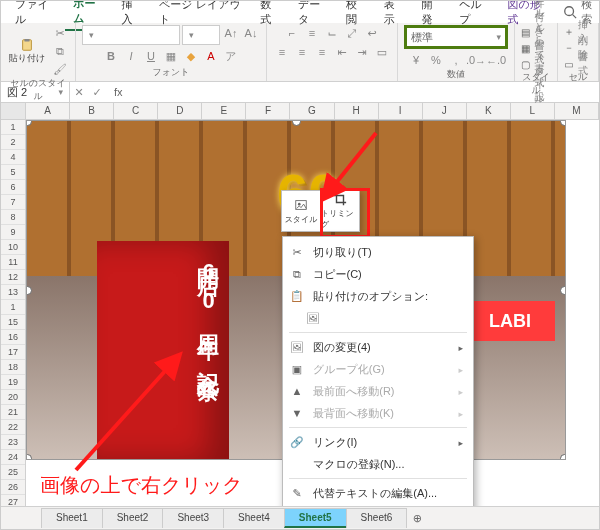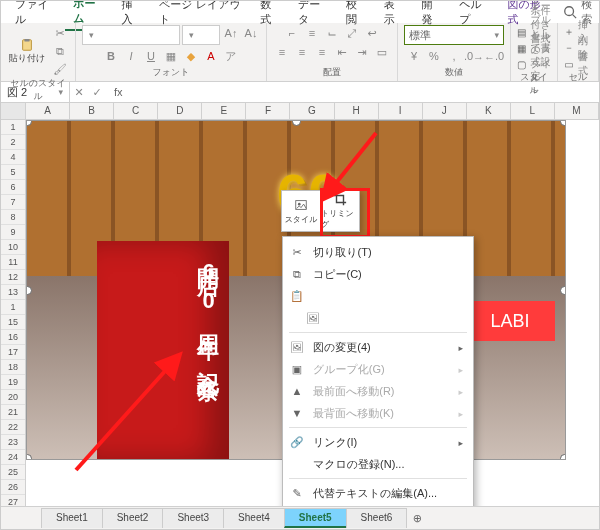--- a/index.html
+++ b/index.html
@@ -15,21 +15,21 @@
 .grp-lbl{text-align:center;font-size:9px;color:#666;padding-bottom:2px}
 .grp-body{flex:1;display:flex;align-items:center;gap:4px}
 .big-btn{display:flex;flex-direction:column;align-items:center;justify-content:flex-end;width:40px;gap:0;color:#444}
 .ico{display:inline-flex;width:14px;height:14px;align-items:center;justify-content:center;color:#666}
 .ico svg{width:14px;height:14px}
 .mini{width:18px;height:16px;display:inline-flex;align-items:center;justify-content:center;color:#888;border-radius:2px}
 .row{display:flex;gap:2px}
 .col{display:flex;flex-direction:column;gap:2px}
 .fontbox,.sizebox{height:18px;border:1px solid #ccc;background:#fff;font-size:10px;padding:0 4px;display:flex;align-items:center;color:#aaa}
 .fontbox{width:88px}.sizebox{width:28px}
-.numfmt{width:90px;height:18px;border:1px solid #4d7c0f;background:#fff;padding:0 4px;display:flex;align-items:center;justify-content:space-between;color:#666}
+.numfmt{width:90px;height:18px;border:3px solid #4d7c0f;background:#fff;padding:0 4px;display:flex;align-items:center;justify-content:space-between;color:#666}
 .style-list{font-size:10px;color:#888}
 .style-list div{display:flex;align-items:center;gap:4px;height:14px}
 
 .fbar{display:flex;align-items:center;height:20px;border-bottom:1px solid #d0d0d0;background:#fff}
 .namebox{width:56px;border-right:1px solid #d0d0d0;padding:0 6px;height:100%;display:flex;align-items:center;justify-content:space-between}
 .fx{padding:0 8px;color:#666;}
 
 .sheet{position:relative;flex:1}
 .colhdr{display:flex;height:16px;background:#f3f2f1;border-bottom:1px solid #d0d0d0}
 .corner{width:24px;border-right:1px solid #d0d0d0;background:#e7e7e7}
@@ -39,21 +39,21 @@
 .rh{height:14px;border-bottom:1px solid #e0e0e0;text-align:center;font-size:9px;color:#555;line-height:14px}
 .cells{flex:1;position:relative;background:#fff}
 
 .pic{position:absolute;left:0;top:0;width:540px;height:340px;border:1px solid #999;box-sizing:border-box;background:linear-gradient(#5a3a28,#3a2418 40%,#8a6a50 41%,#b79a80);overflow:hidden}
 .pic .ceiling{position:absolute;left:0;top:0;width:100%;height:46%;background:
  repeating-linear-gradient(90deg,#b07030,#b07030 40px,#8a5424 40px,#8a5424 44px),
  linear-gradient(#c27a34,#9a5a24)}
 .pic .floor{position:absolute;left:0;bottom:0;width:100%;height:54%;background:linear-gradient(#8a756a,#cdbfb6)}
 .pic .banner{position:absolute;left:70px;top:120px;width:120px;height:200px;background:#c71a1a;color:#fff;writing-mode:vertical-rl;text-orientation:upright;font-size:22px;font-weight:700;letter-spacing:4px;padding:10px 6px;box-shadow:inset -20px 0 30px rgba(0,0,0,.3)}
 .pic .sixty{position:absolute;left:250px;top:40px;font-size:56px;font-weight:700;color:#e6b400;text-shadow:0 0 6px #ffda55,2px 2px 0 #a87000}
-.pic .labi{position:absolute;right:10px;top:180px;width:90px;height:40px;background:#ff3b3b;color:#fff;display:flex;align-items:center;justify-content:center;font-weight:400;font-size:18px}
+.pic .labi{position:absolute;right:10px;top:180px;width:90px;height:40px;background:#ff3b3b;color:#fff;display:flex;align-items:center;justify-content:center;font-weight:700;font-size:18px}
 .handle{position:absolute;width:7px;height:7px;background:#fff;border:1px solid #666;border-radius:50%}
 
 .minibar{position:absolute;left:255px;top:70px;background:#fff;border:1px solid #bcbcbc;box-shadow:2px 2px 6px rgba(0,0,0,.25);display:flex}
 .minibar .mb{width:38px;height:40px;display:flex;flex-direction:column;align-items:center;justify-content:center;font-size:8px;color:#444;gap:2px}
 .minibar .mb+.mb{border-left:1px solid #e0e0e0}
 .trim-hl{position:absolute;left:294px;top:68px;width:44px;height:44px;border:3px solid #ff1a1a;pointer-events:none}
 
 .ctxmenu{position:absolute;left:256px;top:116px;width:190px;background:#fff;border:1px solid #bcbcbc;box-shadow:2px 2px 8px rgba(0,0,0,.3);padding:4px 0}
 .mi{display:flex;align-items:center;height:22px;padding:0 10px 0 6px;gap:8px;color:#333}
 .mi .mico{width:16px;display:flex;justify-content:center;color:#666}
@@ -164,21 +164,20 @@
       </div>
       <div class="row">
         <span class="mini">≡</span>
         <span class="mini">≡</span>
         <span class="mini">≡</span>
         <span class="mini">⇤</span>
         <span class="mini">⇥</span>
         <span class="mini">▭</span>
       </div>
     </div>
-    <div class="grp-lbl">配置</div>
   </div>
 
   <div class="grp">
     <div class="grp-body col" style="gap:3px">
       <div class="numfmt">
             <span>標準</span>
             <span class="chev">▾</span>
           </div>
       <div class="row">
         <span class="mini">¥</span>
@@ -333,20 +332,21 @@
         <div class="mi">
               <span class="mico">✂</span>
               <span>切り取り(T)</span>
             </div>
         <div class="mi">
               <span class="mico">⧉</span>
               <span>コピー(C)</span>
             </div>
         <div class="mi">
               <span class="mico">📋</span>
+              <span>貼り付けのオプション:</span>
             </div>
         <div class="mi">
               <span class="mico" style="margin-left:16px">🖼</span>
             </div>
         <div class="sep"></div>
         <div class="mi">
               <span class="mico">🖼</span>
               <span>図の変更(4)</span>
               <span class="arr"></span>
             </div>
@@ -402,20 +402,21 @@
       <div class="arrow" style="left:40px;top:240px">
         <svg width="120" height="120">
               <defs>
                 <marker id="ah2" viewBox="0 0 10 10" refX="1" refY="5" markerWidth="7" markerHeight="7" orient="auto">
                   <path d="M0 0L10 5L0 10z" fill="#ff1a1a"></path>
                 </marker>
               </defs>
               <line x1="10" y1="110" x2="100" y2="10" stroke="#ff1a1a" stroke-width="4" marker-end="url(#ah2)"></line>
             </svg>
       </div>
+      <div class="anno-text" style="left:14px;top:352px">画像の上で右クリック</div>
 
     </div>
   </div>
 </div>
 
 <div class="sheettabs">
   <div id="stabs" style="display:flex">
         <div class="stab inactive">Sheet1</div>
         <div class="stab inactive">Sheet2</div>
         <div class="stab inactive">Sheet3</div>

